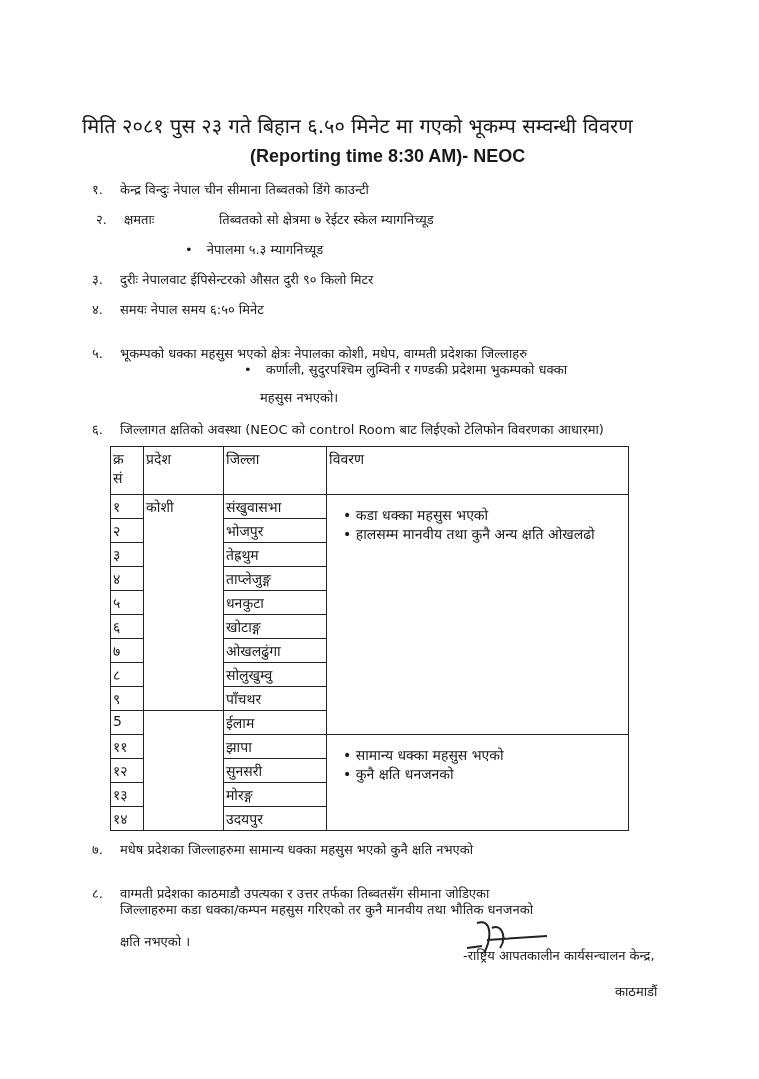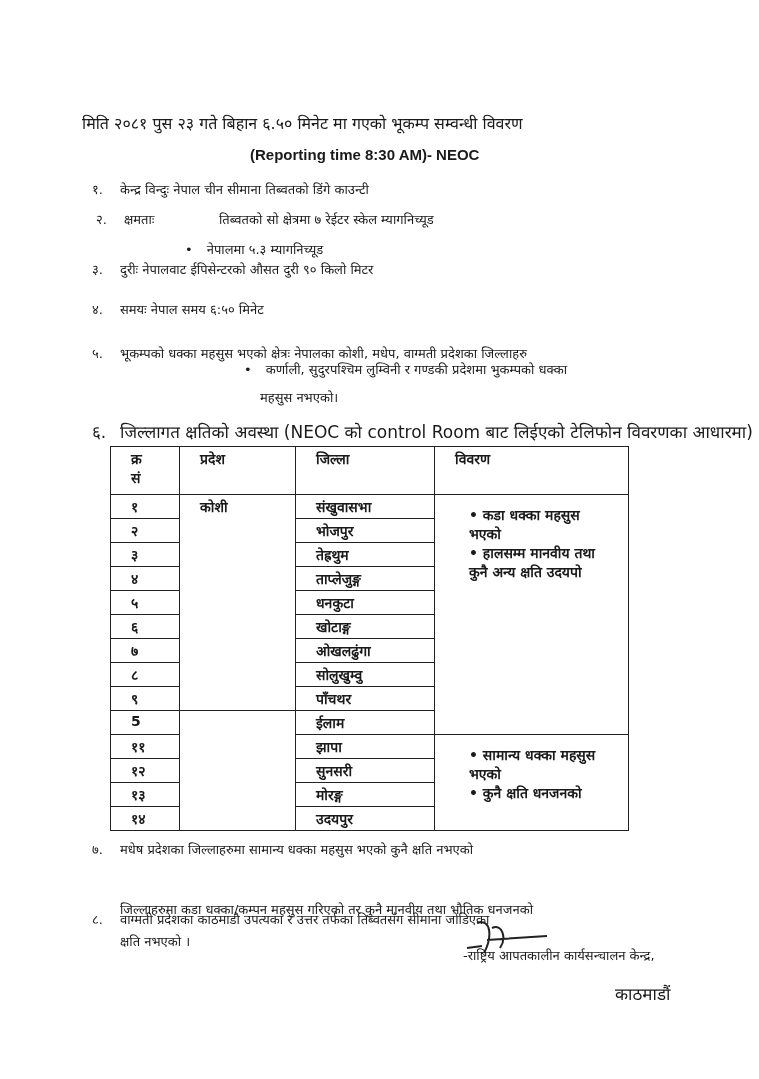--- a/index.html
+++ b/index.html
@@ -1,78 +1,78 @@
 <!DOCTYPE html>
 <html><head>
 <meta charset="utf-8">
 <style>
   html, body { margin: 0; padding: 0; background: #ffffff; }
   body { width: 759px; height: 1079px; position: relative; overflow: hidden;
          font-family: "DejaVu Sans", sans-serif; color: #1a1a1a; }
   .abs { position: absolute; white-space: nowrap; }
-  .title { left: 82px; top: 112px; font-size: 16px; }
-  .subtitle { left: 250px; top: 146px; font-size: 15px; font-weight: bold;
+  .title { left: 82px; top: 112px; font-size: 20px; }
+  .subtitle { left: 250px; top: 146px; font-size: 18px; font-weight: bold;
               font-family: "Liberation Sans", sans-serif; }
   .item { font-size: 13px; }
   .num { display: inline-block; width: 28px; }
   .bullet::before { content: "•"; margin-right: 14px; }
   table { position: absolute; left: 110px; top: 446px; width: 519px;
           border-collapse: collapse; font-size: 14px; }
-  td { border: 1.5px solid #222; vertical-align: top; padding: 2px 20px; font-weight: bold; }
+  td { border: 1.5px solid #222; vertical-align: top; padding: 2px 2px; }
   td.sn { width: 28px; }
   td.prov { width: 75px; }
   td.dist { width: 98px; }
   ul { margin: 8px 0 0 0; padding-left: 14px; list-style: none; }
   li::before { content: "• "; }
   .sig { left: 462px; top: 918px; }
 </style>
 </head>
 <body>
 
 <div class="abs title">मिति २०८१ पुस २३ गते बिहान ६.५० मिनेट मा गएको भूकम्प सम्वन्धी विवरण</div>
 <div class="abs subtitle">(Reporting time 8:30 AM)- NEOC</div>
 
 <div class="abs item" style="left:92px;top:180px">
   <span class="num">१.</span><span>केन्द्र विन्दुः नेपाल चीन सीमाना तिब्वतको डिंगे काउन्टी</span>
 </div>
 <div class="abs item" style="left:96px;top:210px">
   <span class="num">२.</span><span style="display:inline-block;width:95px">क्षमताः</span><span>तिब्वतको सो क्षेत्रमा ७ रेईटर स्केल म्यागनिच्यूड</span>
 </div>
 <div class="abs item bullet" style="left:185px;top:240px">नेपालमा ५.३ म्यागनिच्यूड</div>
-<div class="abs item" style="left:92px;top:260px">
+<div class="abs item" style="left:92px;top:270px">
   <span class="num">३.</span><span>दुरीः नेपालवाट ईपिसेन्टरको औसत दुरी ९० किलो मिटर</span>
 </div>
 <div class="abs item" style="left:92px;top:300px">
   <span class="num">४.</span><span>समयः नेपाल समय ६:५० मिनेट</span>
 </div>
 <div class="abs item" style="left:92px;top:344px">
   <span class="num">५.</span><span>भूकम्पको धक्का महसुस भएको क्षेत्रः नेपालका कोशी, मधेप, वाग्मती प्रदेशका जिल्लाहरु</span>
 </div>
 <div class="abs item bullet" style="left:244px;top:360px">कर्णाली, सुदुरपश्चिम लुम्विनी र गण्डकी प्रदेशमा भुकम्पको धक्का</div>
 <div class="abs item" style="left:260px;top:388px">महसुस नभएको।</div>
-<div class="abs item" style="left:92px;top:420px;font-size:17px">
+<div class="abs item" style="left:92px;top:420px;font-size:13px">
   <span class="num">६.</span><span>जिल्लागत क्षतिको अवस्था (NEOC को control Room बाट लिईएको टेलिफोन विवरणका आधारमा)</span>
 </div>
 
 <table>
   <tbody>
       <tr style="height:48px">
     <td class="sn"><span>क्र</span><br><span>सं</span></td>
     <td class="prov">प्रदेश</td>
     <td class="dist">जिल्ला</td>
     <td>विवरण</td>
   </tr>
   <tr>
     <td class="sn">१</td>
     <td class="prov" rowspan="9">कोशी</td>
     <td class="dist">संखुवासभा</td>
     <td rowspan="10">
       <ul>
         <li>कडा धक्का महसुस भएको</li>
-        <li style="white-space:normal">हालसम्म मानवीय तथा कुनै अन्य क्षति उदयपो</li>
+        <li style="white-space:normal">हालसम्म मानवीय तथा कुनै अन्य क्षति ओखलढो</li>
       </ul>
     </td>
   </tr>
   <tr>
         <td class="sn">२</td>
         <td class="dist">भोजपुर</td>
       </tr>
   <tr>
         <td class="sn">३</td>
         <td class="dist">तेह्रथुम</td>
@@ -127,23 +127,23 @@
   <tr>
         <td class="sn">१४</td>
         <td class="dist">उदयपुर</td>
       </tr>
 </tbody>
   </table>
 
 <div class="abs item" style="left:92px;top:840px">
   <span class="num">७.</span><span>मधेष प्रदेशका जिल्लाहरुमा सामान्य धक्का महसुस भएको कुनै क्षति नभएको</span>
 </div>
-<div class="abs item" style="left:92px;top:910px">
+<div class="abs item" style="left:92px;top:884px">
   <span class="num">८.</span><span>वाग्मती प्रदेशका काठमाडौ उपत्यका र उत्तर तर्फका तिब्वतसँग सीमाना जोडिएका</span>
 </div>
 <div class="abs item" style="left:120px;top:900px">जिल्लाहरुमा कडा धक्का/कम्पन महसुस गरिएको तर कुनै मानवीय तथा भौतिक धनजनको</div>
 <div class="abs item" style="left:120px;top:932px">क्षति नभएको ।</div>
 
 <svg class="abs sig" width="90" height="40">
   <path d="M5,30 L20,28 M15,5 C30,0 30,20 22,35 M30,10 C40,5 45,20 38,30 M25,22 L85,18" stroke="#222" stroke-width="2" fill="none"></path>
 </svg>
 <div class="abs item" style="left:463px;top:946px;font-size:13px">-राष्ट्रिय आपतकालीन कार्यसन्चालन केन्द्र,</div>
-<div class="abs item" style="left:615px;top:982px;font-size:17px">काठमाडौं</div>
+<div class="abs item" style="left:615px;top:982px;font-size:13px">काठमाडौं</div>
 
 </body></html>

